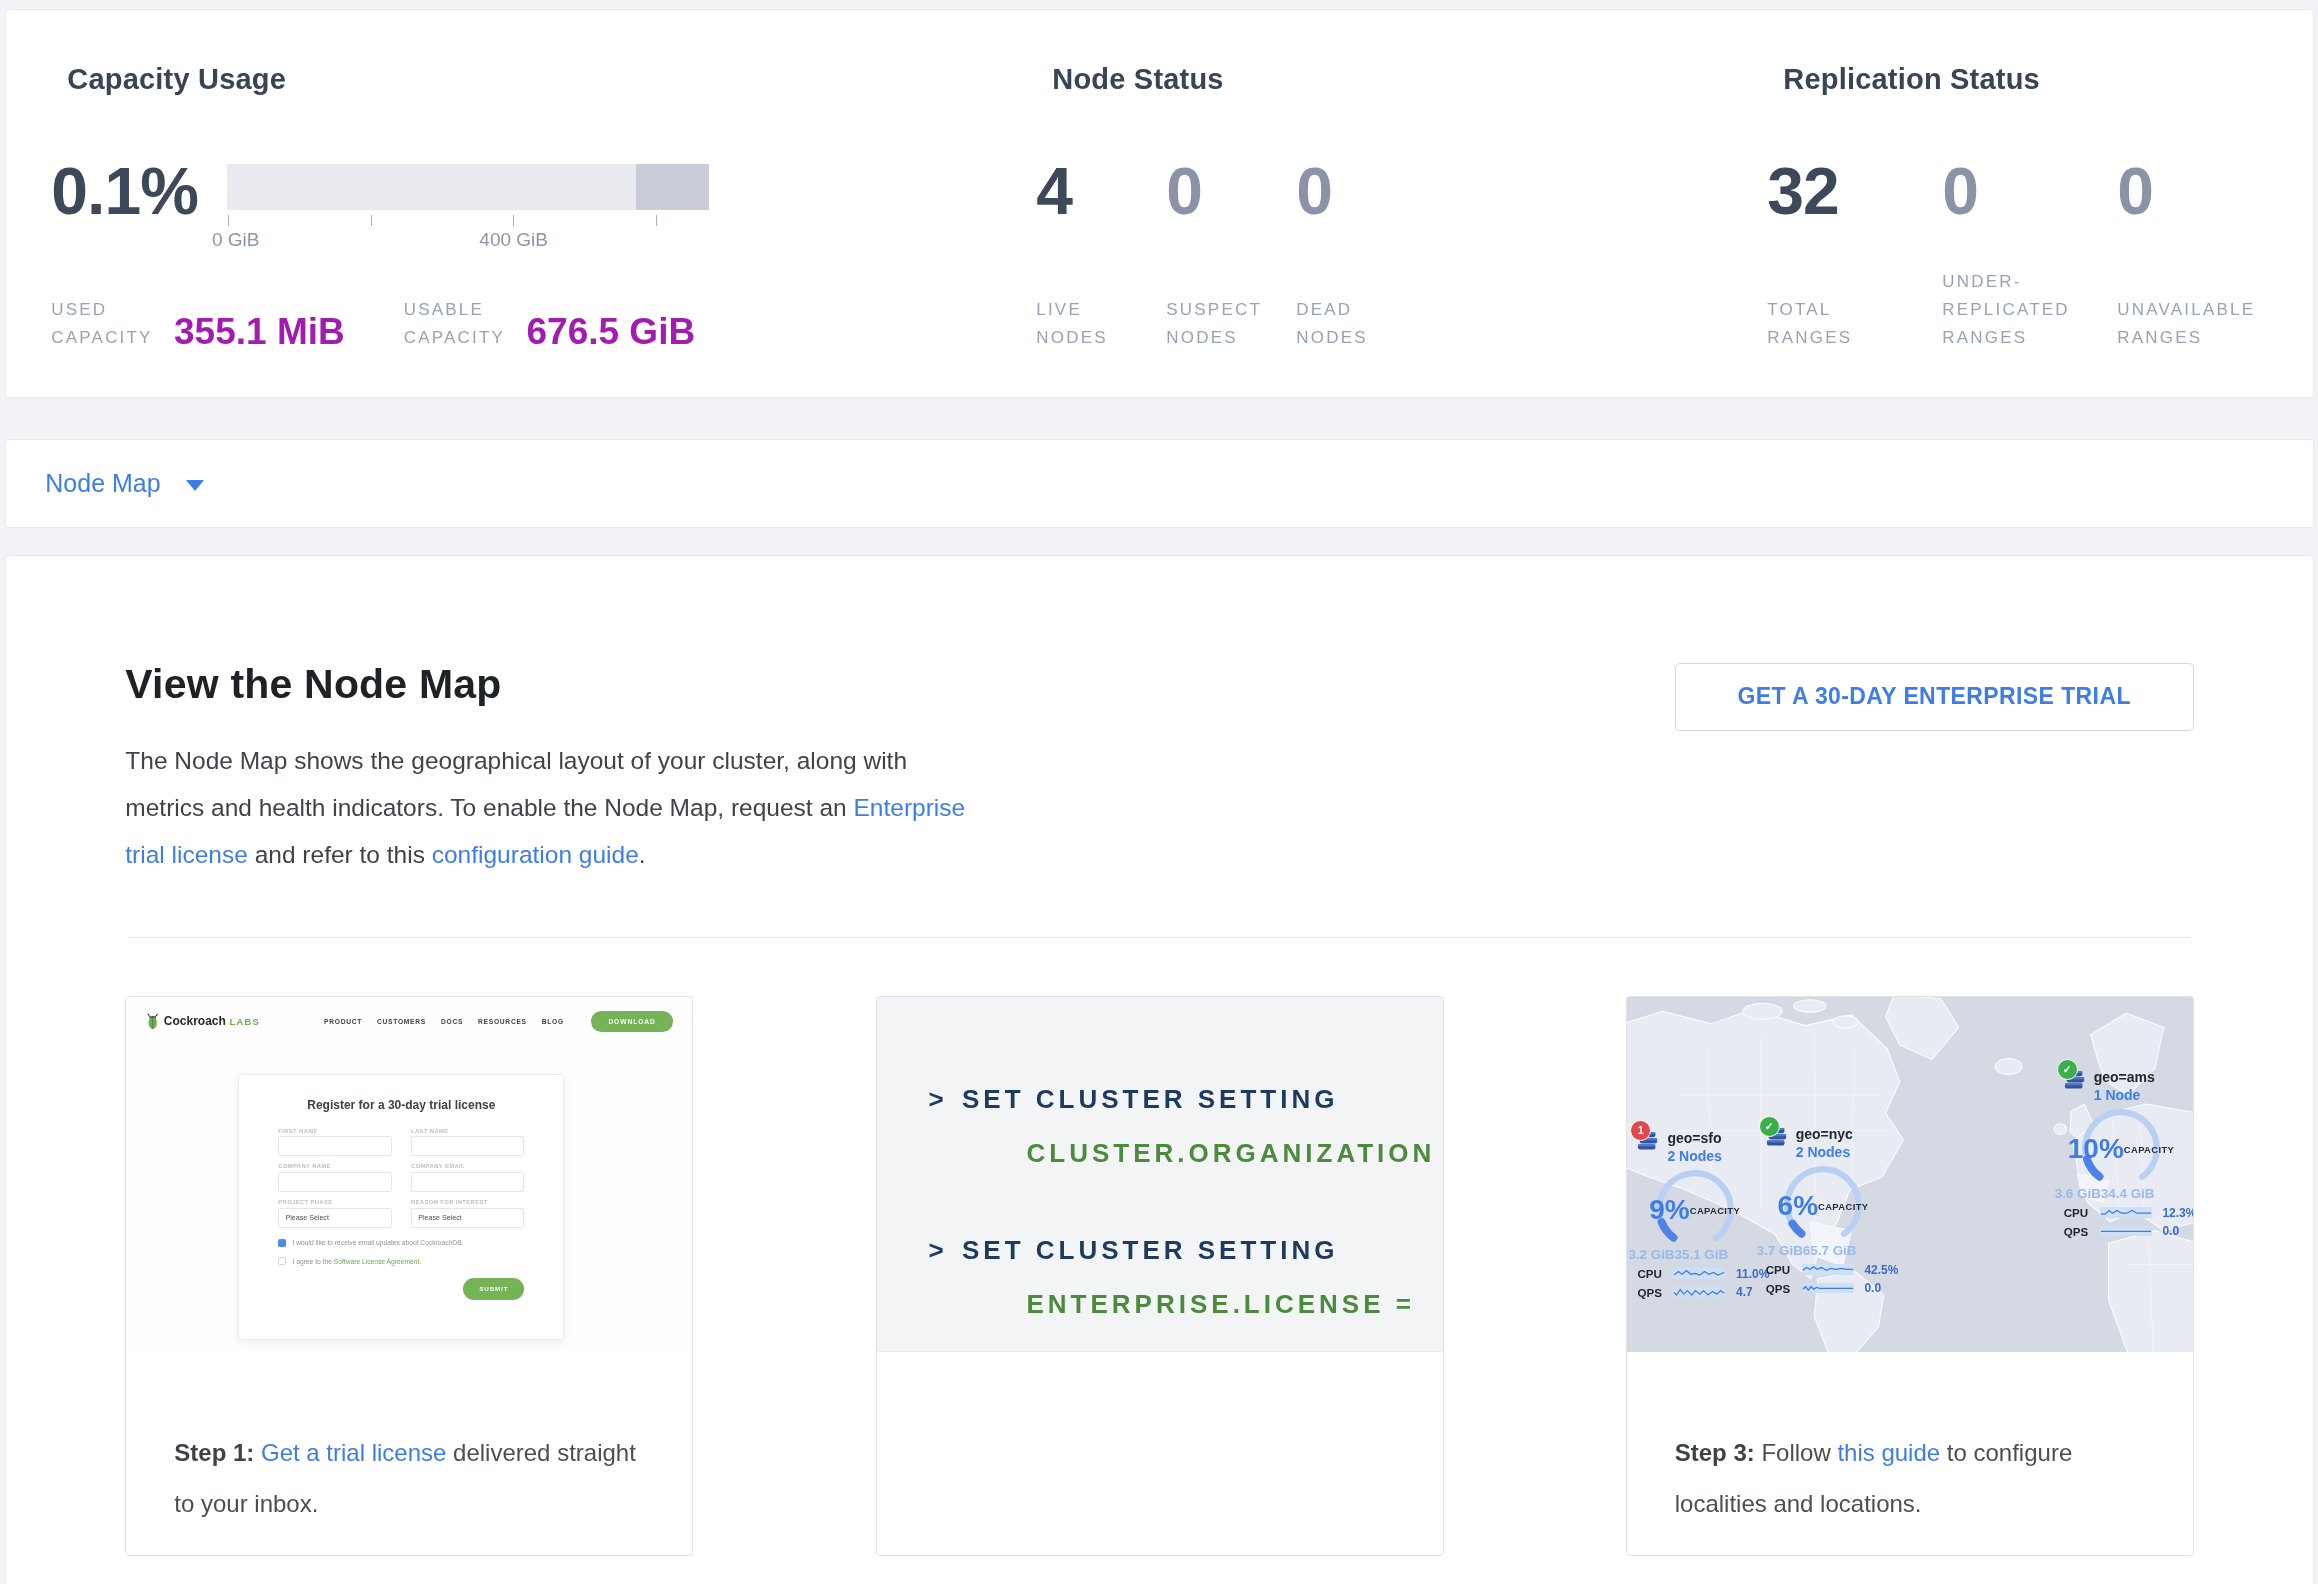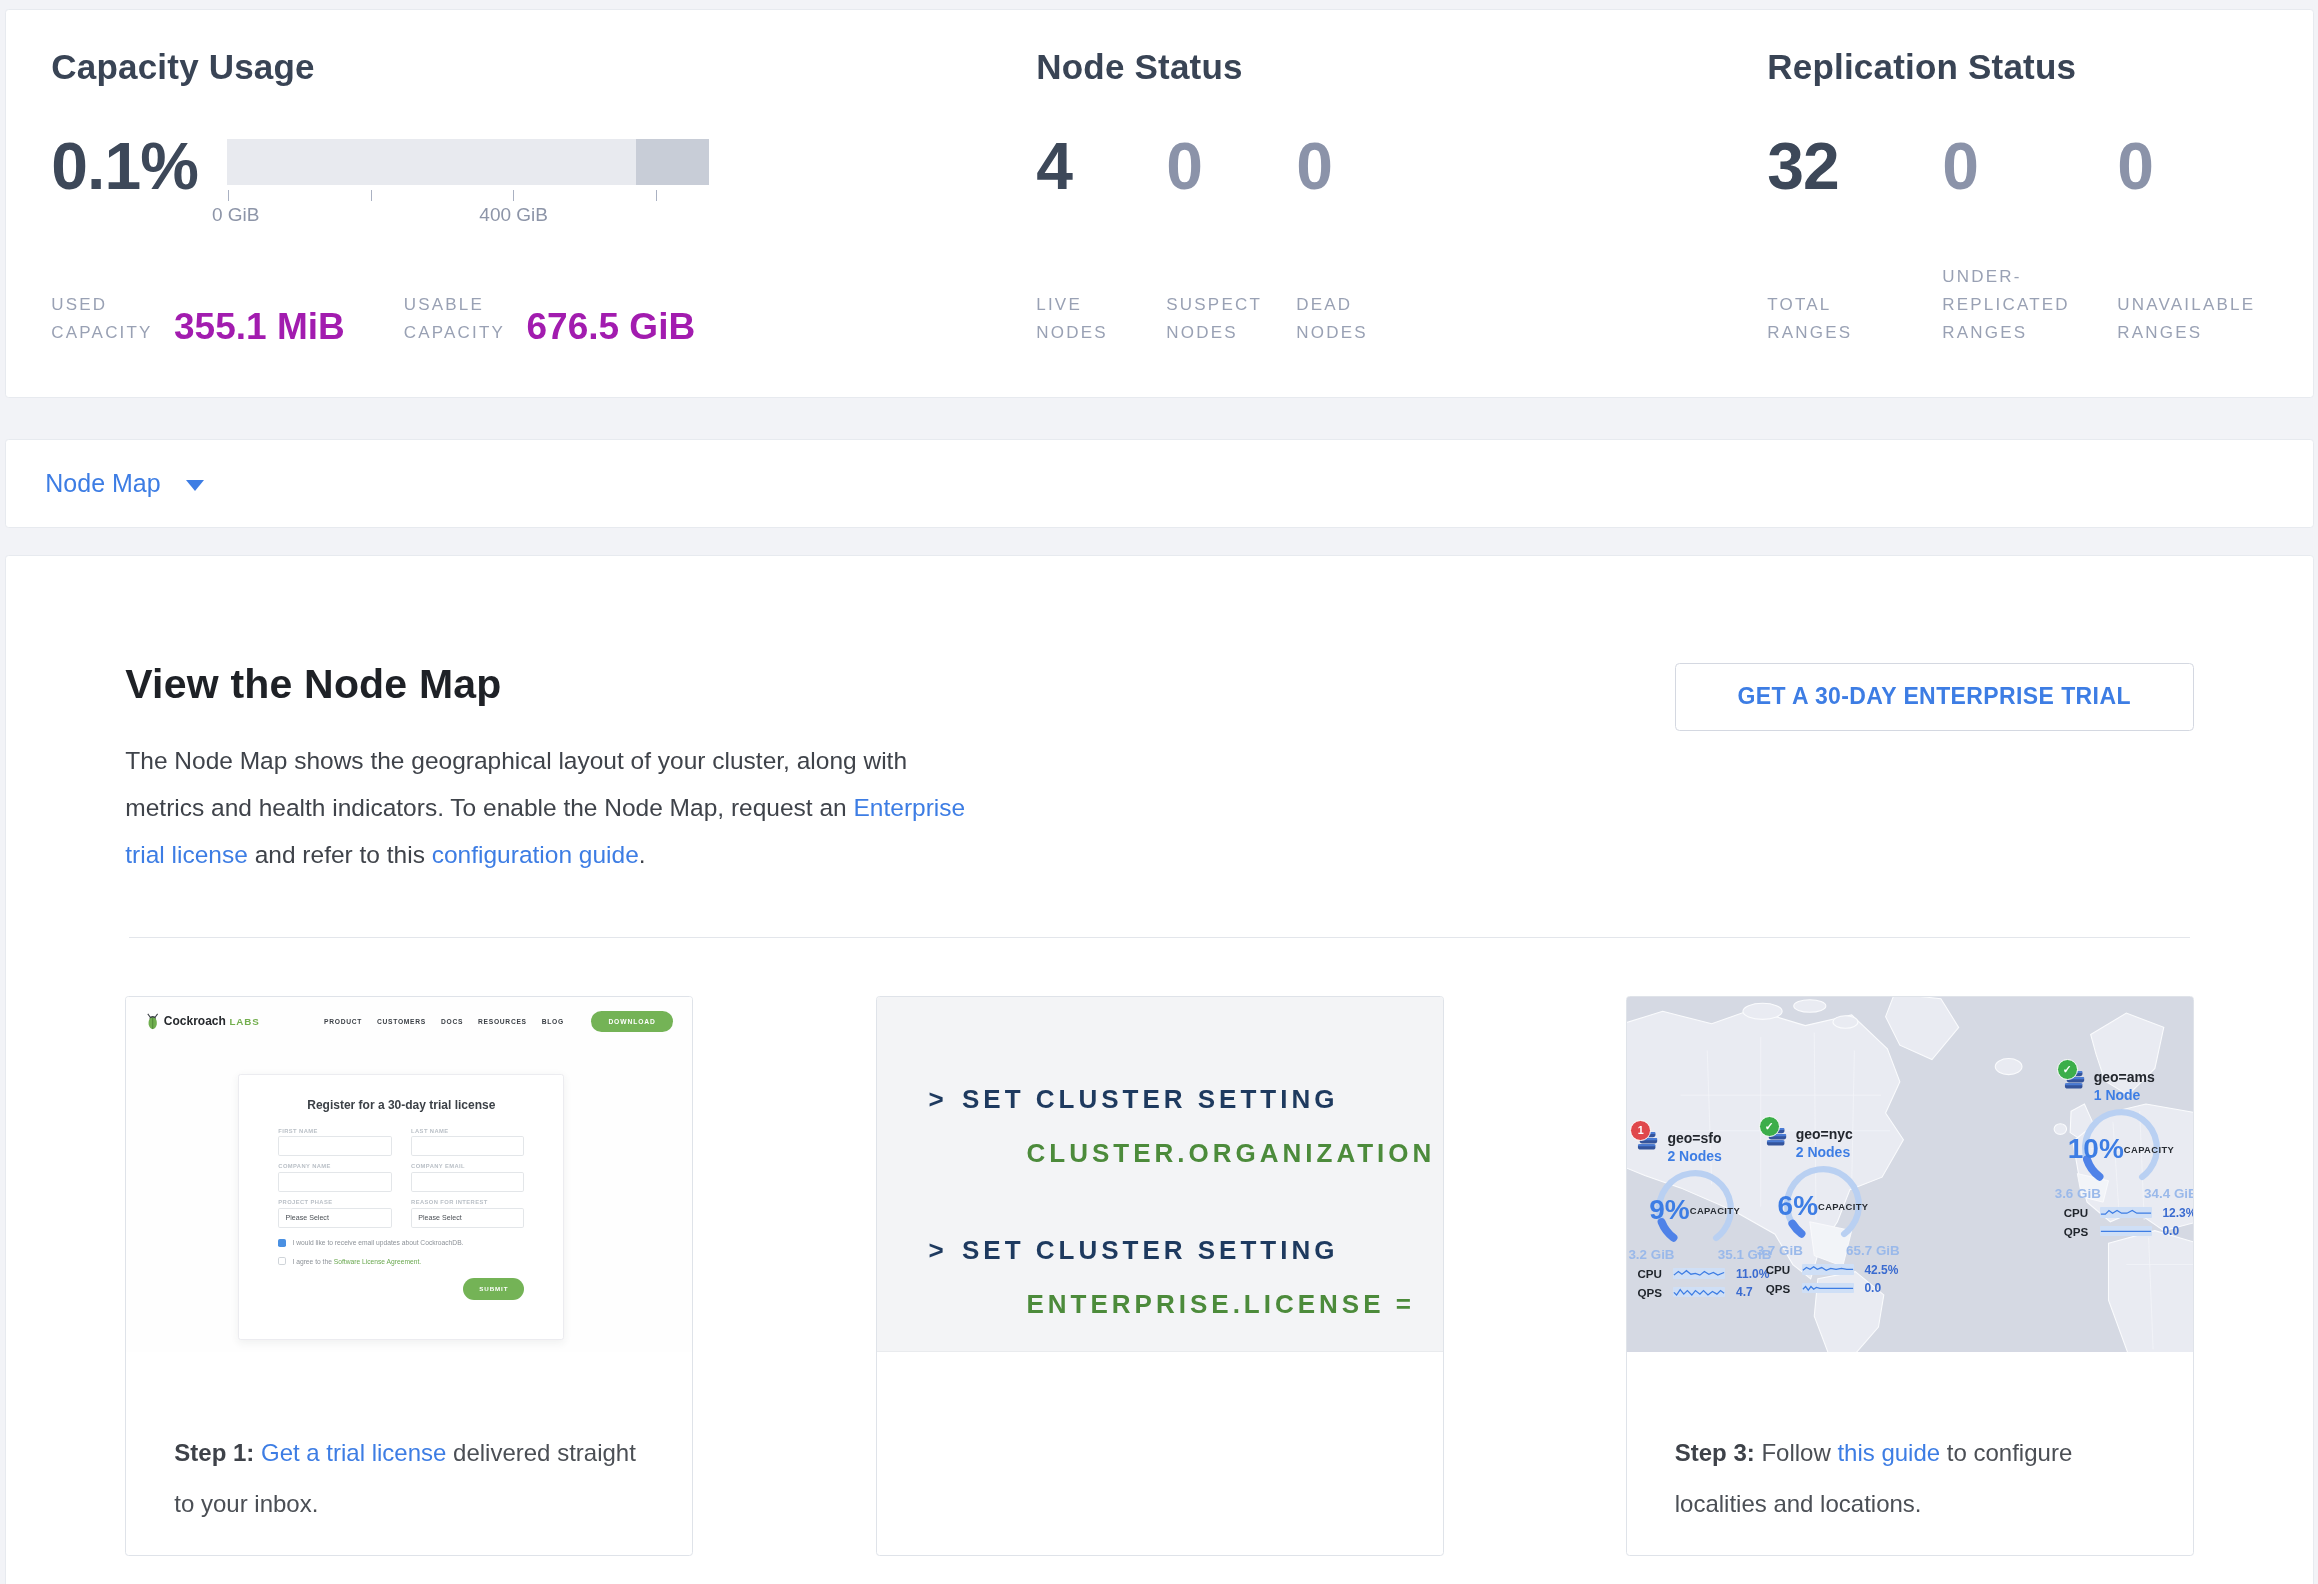--- a/index.html
+++ b/index.html
@@ -16,21 +16,21 @@
   
   .summary{
     margin-top:9px;
     height:389px;
     display:flex;
     padding:37px 45px 45px 45px;
     box-sizing:border-box;
   }
   .sum-col{display:flex;flex-direction:column;}
   .sum-col h3{
-    margin:0;font-size:35px;font-weight:700;color:#394455;letter-spacing:0.2px;
+    margin:16px;font-size:29px;font-weight:700;color:#394455;letter-spacing:0.2px;
   }
   .sum-content{margin-top:48px;height:212px;display:flex;flex-direction:column;}
   .col-capacity{width:985px;}
   .col-nodes{width:731px;}
   .col-repl{flex:1;}
 
   .cap-row{display:flex;align-items:flex-start;}
   .big-num{font-size:66px;font-weight:700;color:#3d4859;line-height:.95;letter-spacing:-0.9px;}
   .num-dim{color:#8b93a9;}
   .capbar-wrap{margin-left:28.5px;margin-top:3.6px;width:482px;}
@@ -154,21 +154,21 @@
   .badge-ok{background:#3cae4a;}
   .db-icon{margin-top:1.8px;}
   .loc-names{margin-left:8px;line-height:18px;}
   .loc-name{font-size:14px;font-weight:700;color:#23272e;}
   .loc-nodes{font-size:14px;font-weight:700;color:#3d7de4;}
   .gauge{position:relative;width:86px;height:86px;margin:1.8px 0 0 14.3px;}
   .gauge svg{position:absolute;inset:0;}
   .gauge-inner{position:absolute;inset:0;display:flex;flex-direction:row;align-items:center;justify-content:center;}
   .gauge-pct{font-size:28px;font-weight:700;color:#3d7de4;line-height:27px;}
   .gauge-cap{font-size:9.4px;font-weight:700;color:#272c33;letter-spacing:0.4px;margin-top:1.8px;}
-  .gib-row{display:flex;justify-content:space-between;width:143px;margin:-5.3px 0 0 -9px;font-size:13.4px;font-weight:600;color:#9ab9ea;}
+  .gib-row{display:flex;width:143px;margin:-5.3px 0 0 -9px;font-size:13.4px;font-weight:600;color:#9ab9ea;}
   .metric-row{display:flex;align-items:center;margin-top:4.5px;}
   .metric-label{width:36px;font-size:11.6px;font-weight:700;color:#1f242b;}
   .spark{width:52px;height:10.7px;background:#cfdff6;border-radius:0.9px;}
   .metric-val{margin-left:10.7px;font-size:12px;font-weight:700;color:#3a6bd0;}
   .loc-sfo{left:10.7px;top:132px;}
   .loc-nyc{left:139px;top:128px;}
   .loc-ams{left:437px;top:71px;}
 </style>
 </head>
 <body>

